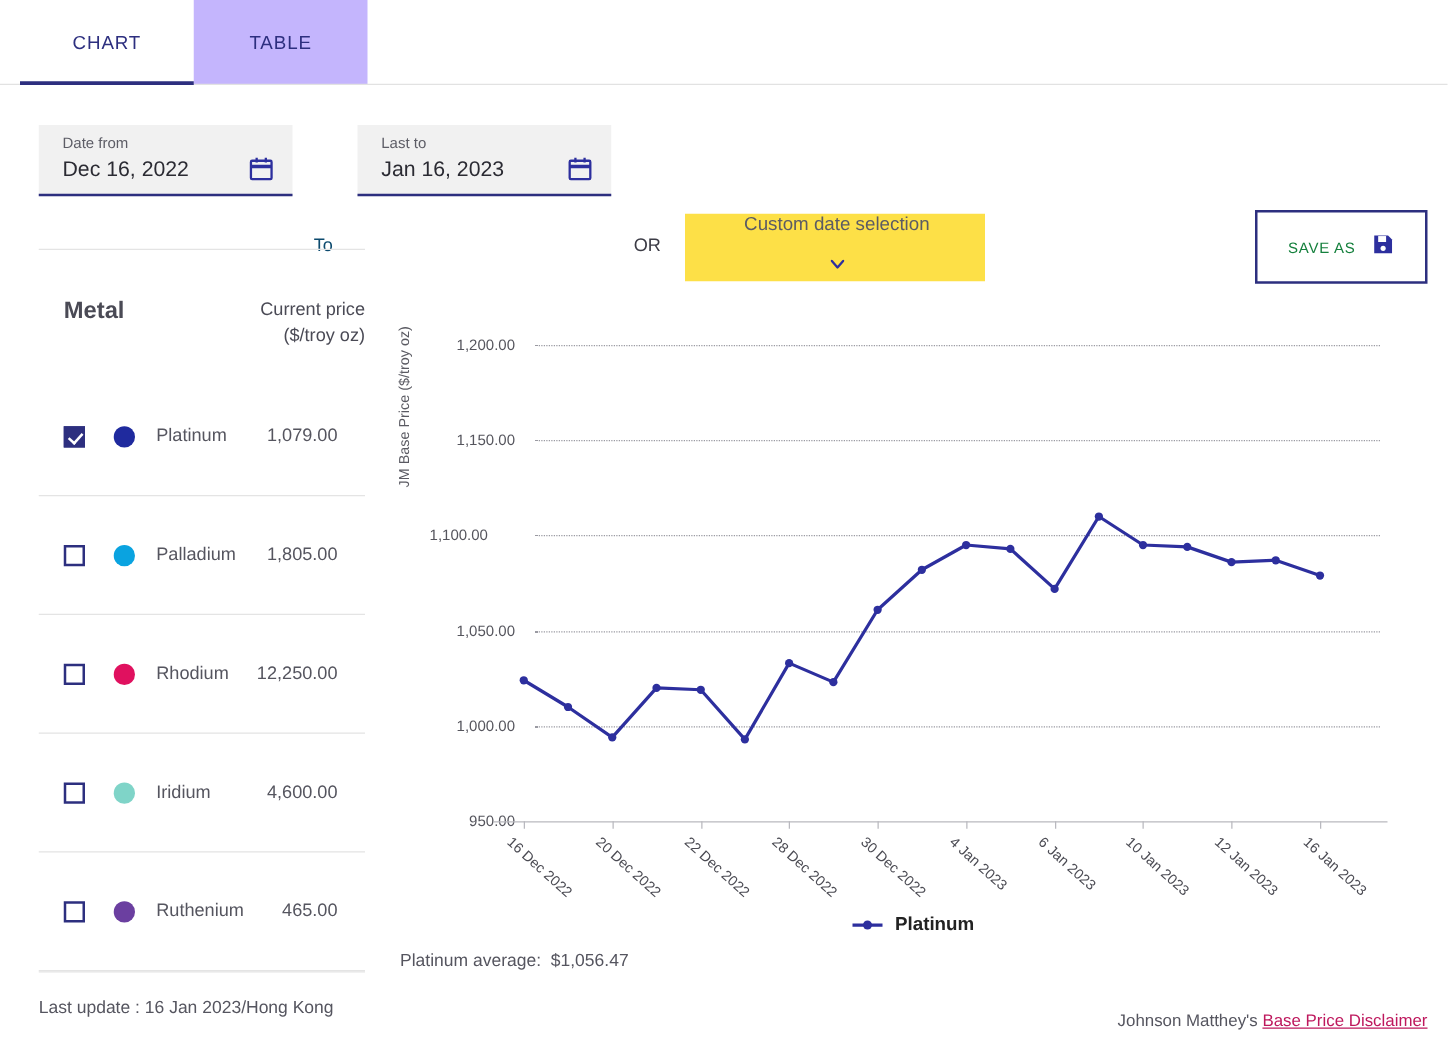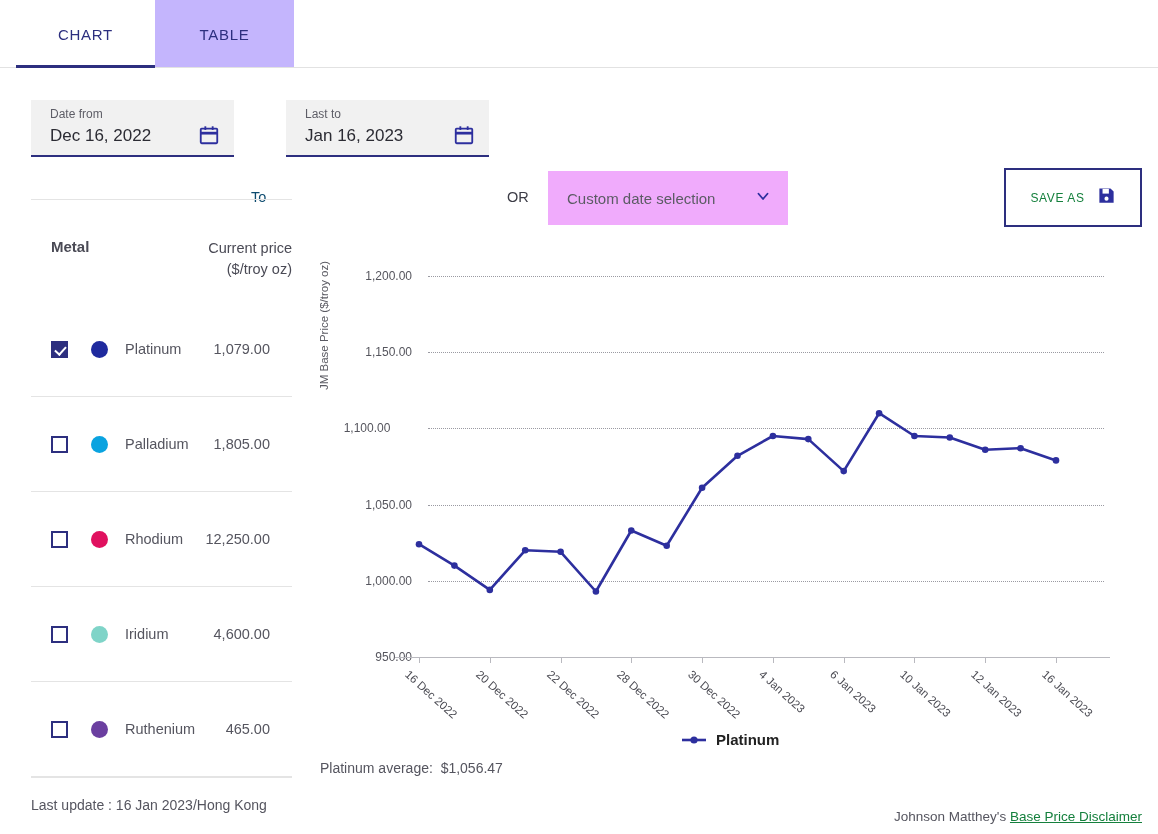--- a/index.html
+++ b/index.html
@@ -43,40 +43,40 @@
   #date-from { left:31px; }
   #date-to   { left:286px; }
 
   .cal-icon { position:absolute; right:14px; top:24px; }
 
   .to-label { position:absolute; left:251px; top:120px; font-size:14.5px; color:#0c4a6e; }
   .or-label { position:absolute; left:507px; top:120px; font-size:14.5px; color:#3c3c46; }
 
   .custom-select {
     position:absolute; left:548px; top:102px; width:240px; height:54px;
-    background:#f0abfc; display:flex; align-items:center;
-    padding:0 16px 0 19px; cursor:pointer;
+    background:#fde047; display:flex; align-items:center;
+    padding:0 16px 0 19px; cursor:pointer;flex-direction:column;
   }
   .custom-select .txt { font-size:15px; color:#5b5b64; flex:1; }
 
   .saveas-btn {
     position:absolute; left:1004px; top:99px; width:138px; height:59px;
     border:2px solid #2d2f7f; background:#fff;
     display:flex; align-items:center; justify-content:center; gap:12px;
     cursor:pointer;
   }
   .saveas-btn .txt { font-size:12px; letter-spacing:.6px; color:#15803d; }
 
   
   .sidebar { position:absolute; left:0; top:199px; width:292px; }
   .sb-divider { height:1px; background:#e4e4e4; margin-left:31px; margin-right:0; }
   .sb-head {
     display:flex; justify-content:space-between; padding:38px 0 22px 51px;
   }
-  .sb-head .h-metal { font-size:15px; color:#4a4a55; font-weight:600; }
+  .sb-head .h-metal { font-size:19px; color:#4a4a55; font-weight:600; }
   .sb-head .h-price { font-size:14.5px; color:#4a4a55; font-weight:600; text-align:right; line-height:21px; }
   .sb-head .h-price span { display:block; font-weight:400; }
 
   .metal-row {
     height:94px; display:flex; align-items:center; padding-left:51px; padding-right:0;
     position:relative;
   }
   .chkbox {
     width:17px; height:17px; border:2px solid #2d2f7f; background:#fff;
     flex:0 0 17px; cursor:pointer; position:relative;
@@ -127,21 +127,21 @@
 
   .legend {
     position:absolute; left:681px; top:731px;
     display:flex; align-items:center; gap:9px;
   }
   .legend .lname { font-size:15px; font-weight:700; color:#222; }
 
   .avg-note { position:absolute; left:320px; top:760px; font-size:14px; color:#55555f; }
 
   .footer-note { position:absolute; right:16px; top:809px; font-size:13.5px; color:#55555f; }
-  .footer-note a { color:#15803d; }
+  .footer-note a { color:#be185d; }
 </style>
 </head>
 <body>
 
 <div class="tabbar">
   <div class="tab tab-chart">
     <span>CHART</span>
   </div>
   <div class="tab tab-table">
     <span>TABLE</span>

